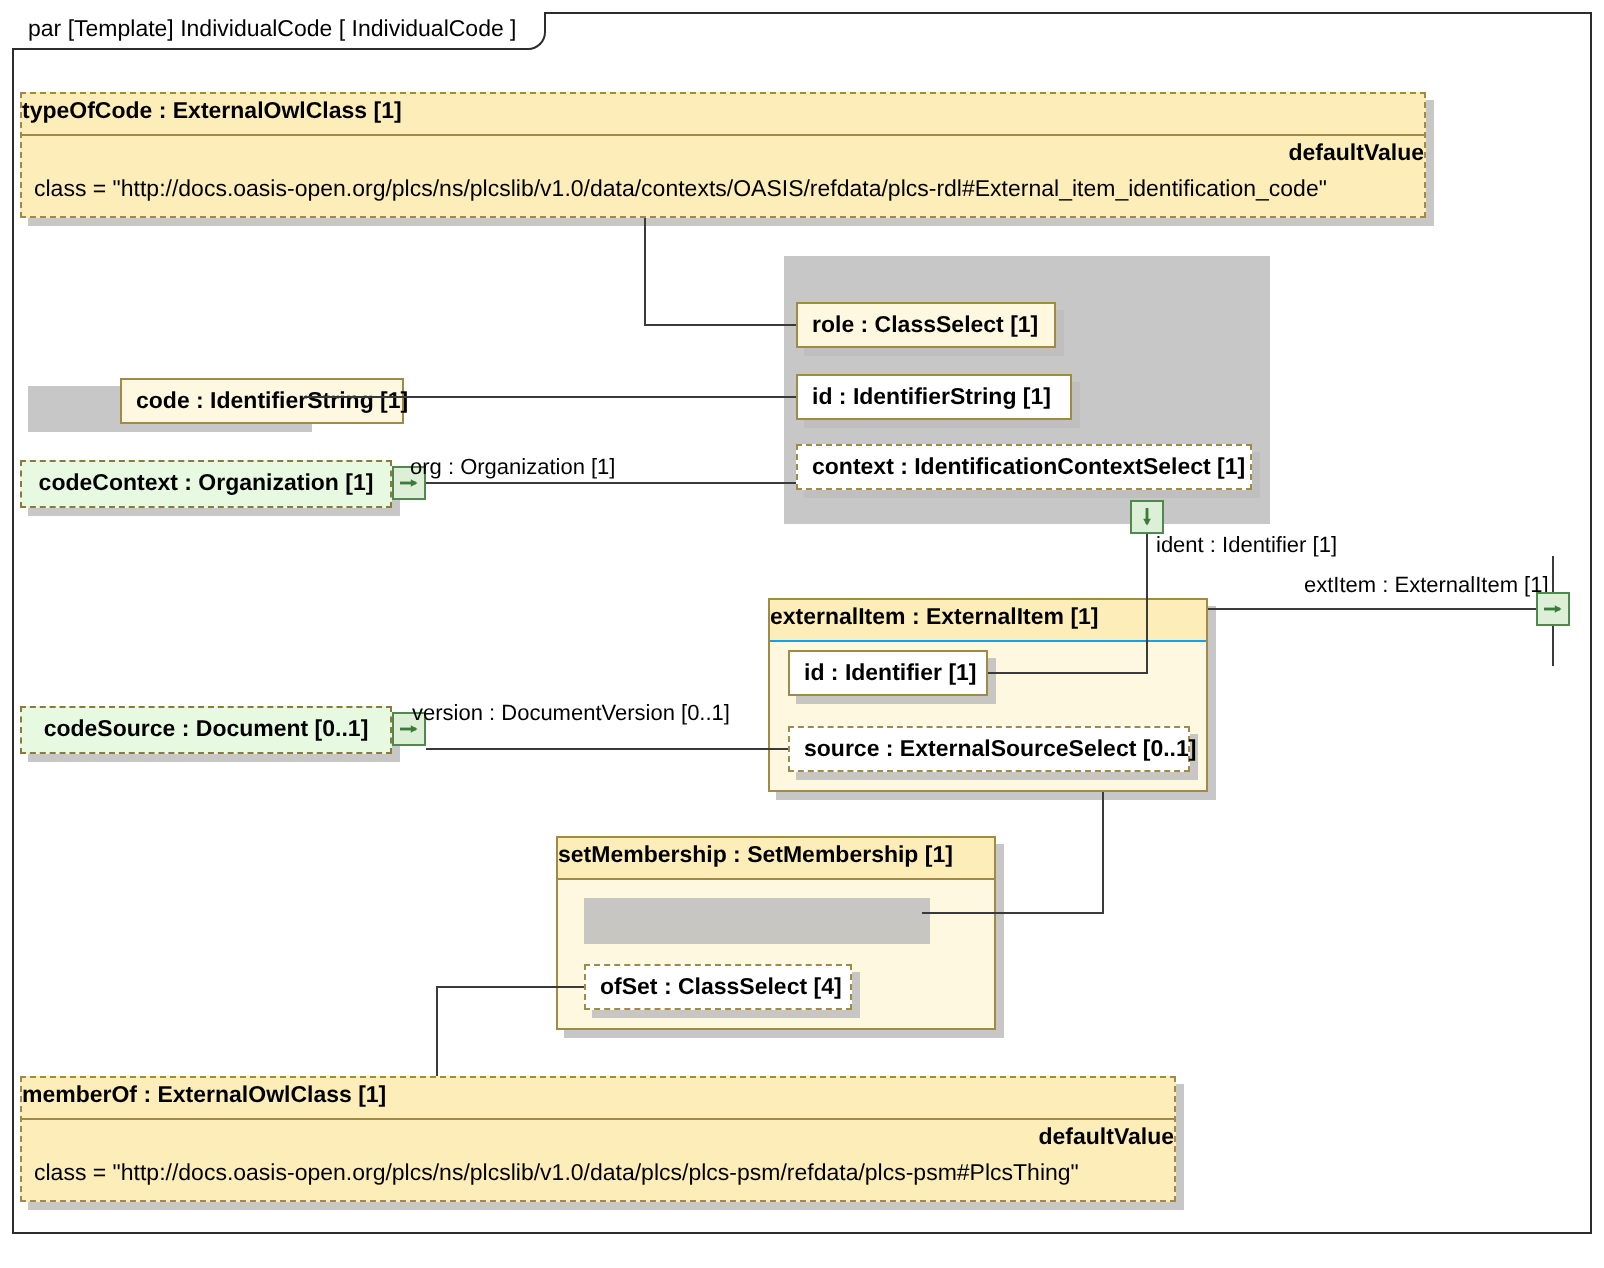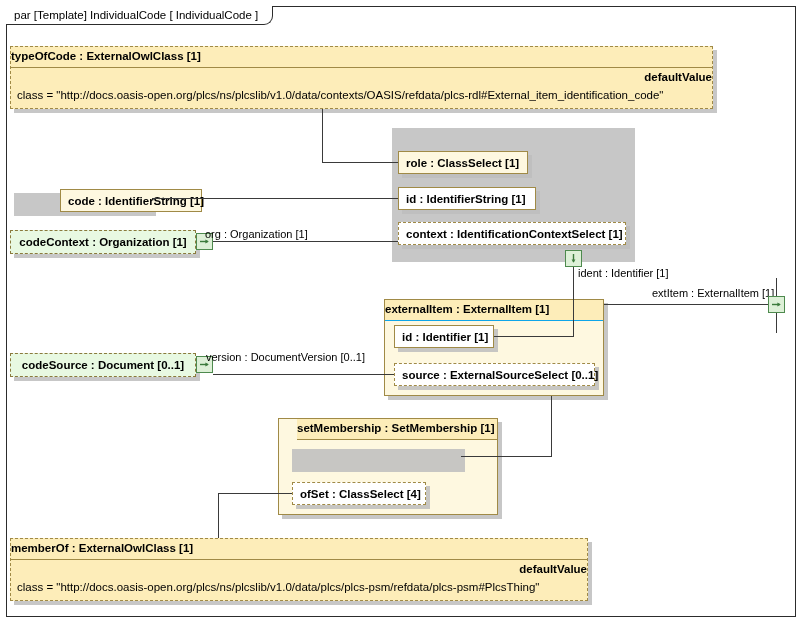--- a/index.html
+++ b/index.html
@@ -182,21 +182,21 @@
   <div class="leaf b-solid-y w-fill" style="left:394px; top:325px; width:100px; height:23px;">id : Identifier [1]</div>
 
   <div class="shadow" style="left:398px; top:367px; width:201px; height:23px;"></div>
   <div class="leaf b-dash-y w-fill" style="left:394px; top:363px; width:201px; height:23px;">source : ExternalSourceSelect [0..1]</div>
 
   <div class="shadow" style="left:14px; top:357px; width:186px; height:24px;"></div>
   <div class="leaf b-dash-g g-fill" style="left:10px; top:353px; width:186px; height:24px; justify-content:center; padding-left:0;">codeSource : Document [0..1]</div>
 
   <div class="shadow" style="left:282px; top:422px; width:220px; height:97px;"></div>
   <div class="node b-solid-y y-fill-l" style="left:278px; top:418px; width:220px; height:97px;">
-    <div class="band y-fill" style="height:20px; line-height:19px; border-bottom:1px solid #a08a46;margin-left:18px;">setMembership : SetMembership [1]</div>
+    <div class="band y-fill" style="height:20px; line-height:19px; border-bottom:1px solid #a08a46;">setMembership : SetMembership [1]</div>
   </div>
 
   <div class="shadow" style="left:292px; top:449px; width:173px; height:23px;"></div>
 
   <div class="shadow" style="left:296px; top:486px; width:134px; height:23px;"></div>
   <div class="leaf b-dash-y w-fill" style="left:292px; top:482px; width:134px; height:23px;">ofSet : ClassSelect [4]</div>
 
   <div class="shadow" style="left:14px; top:542px; width:578px; height:63px;"></div>
   <div class="node b-dash-y y-fill" style="left:10px; top:538px; width:578px; height:63px;">
     <div class="band" style="height:20px; line-height:19px; border-bottom:1px solid #a08a46;">memberOf : ExternalOwlClass [1]</div>

